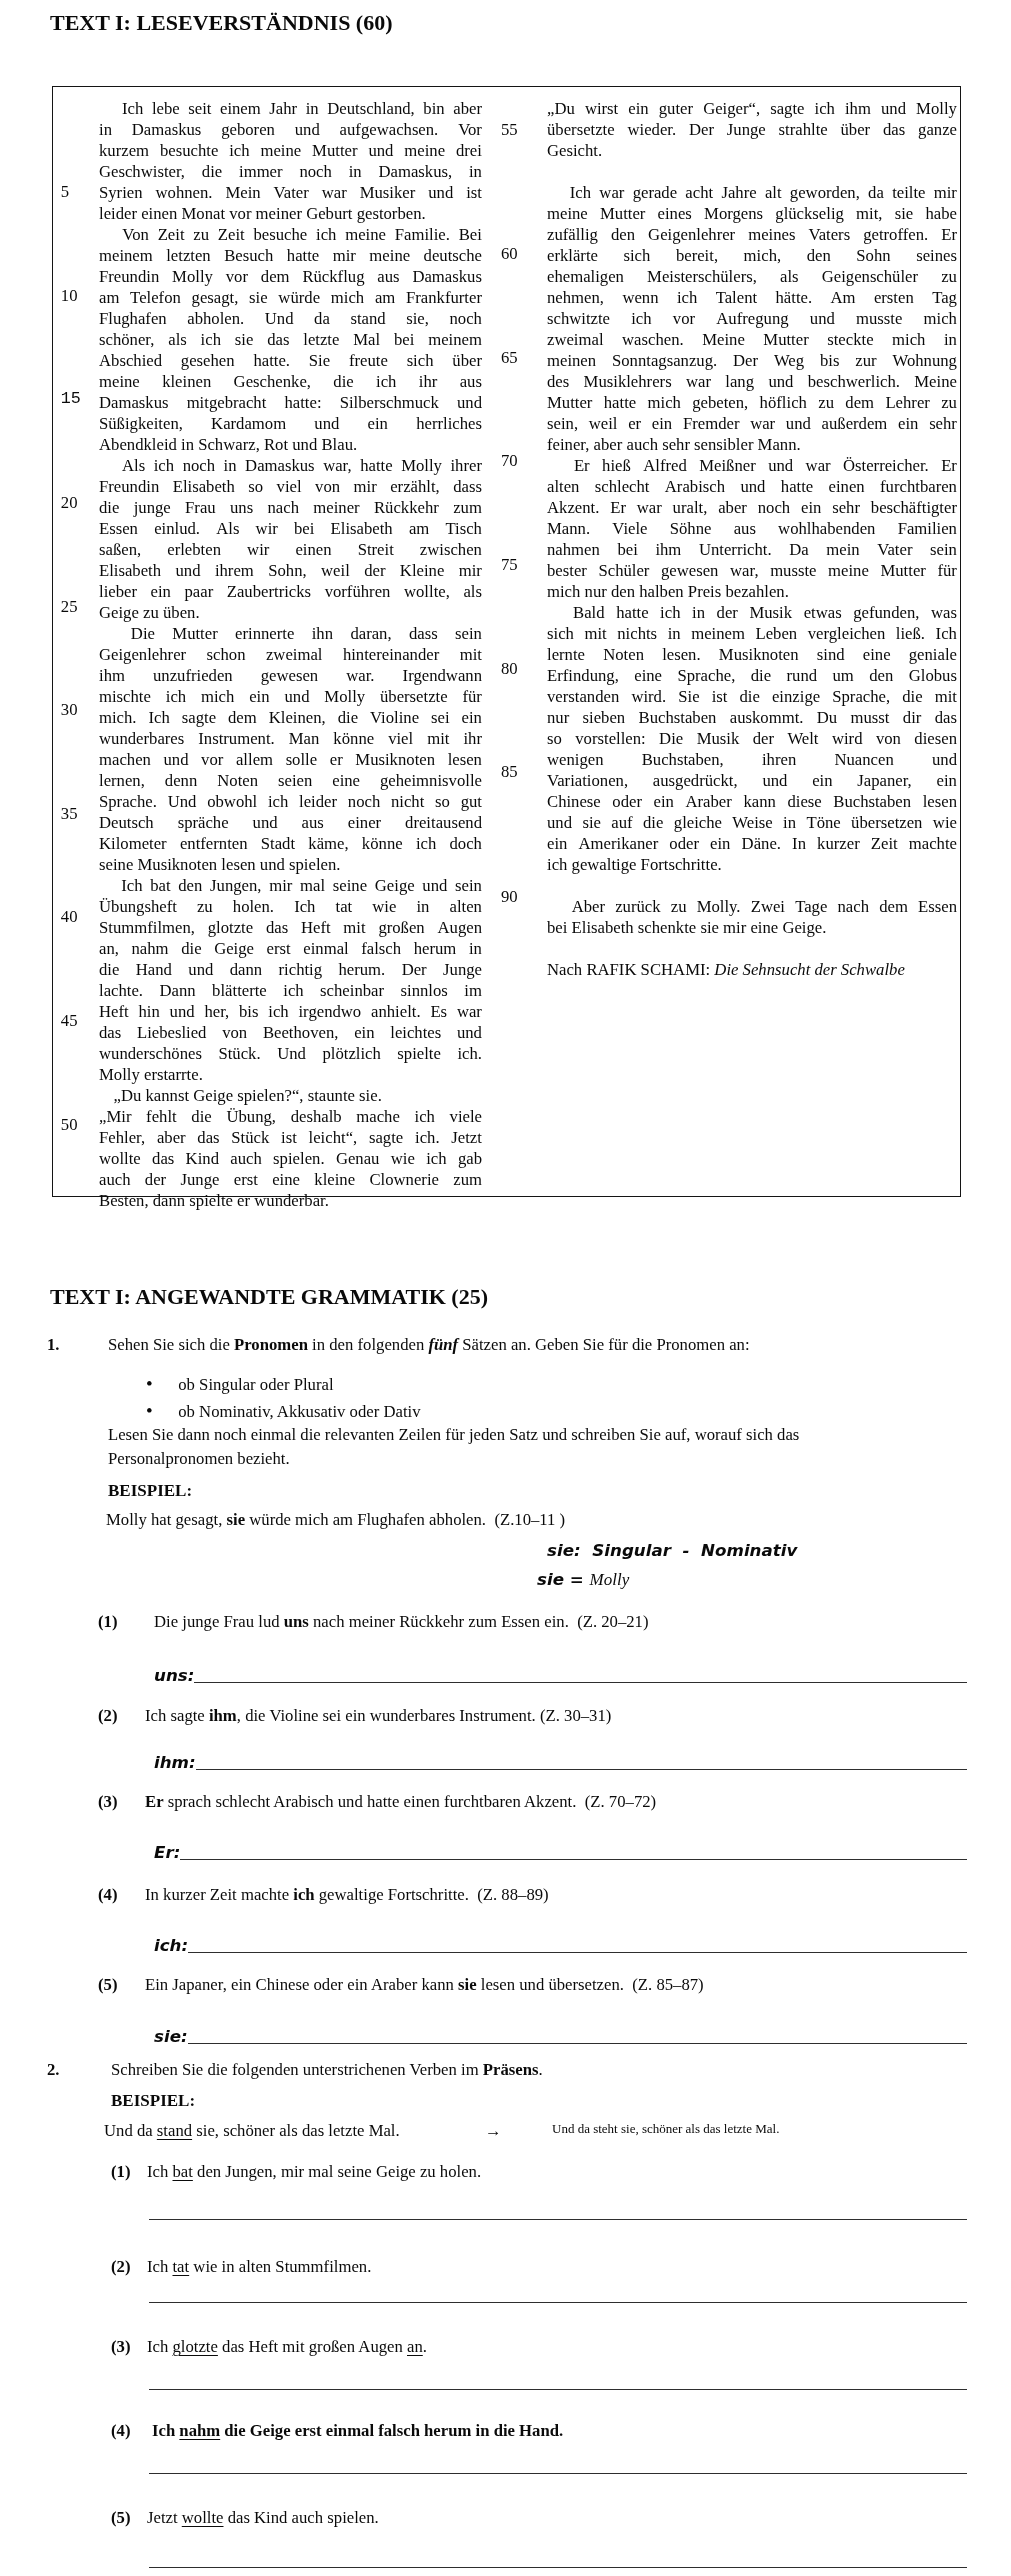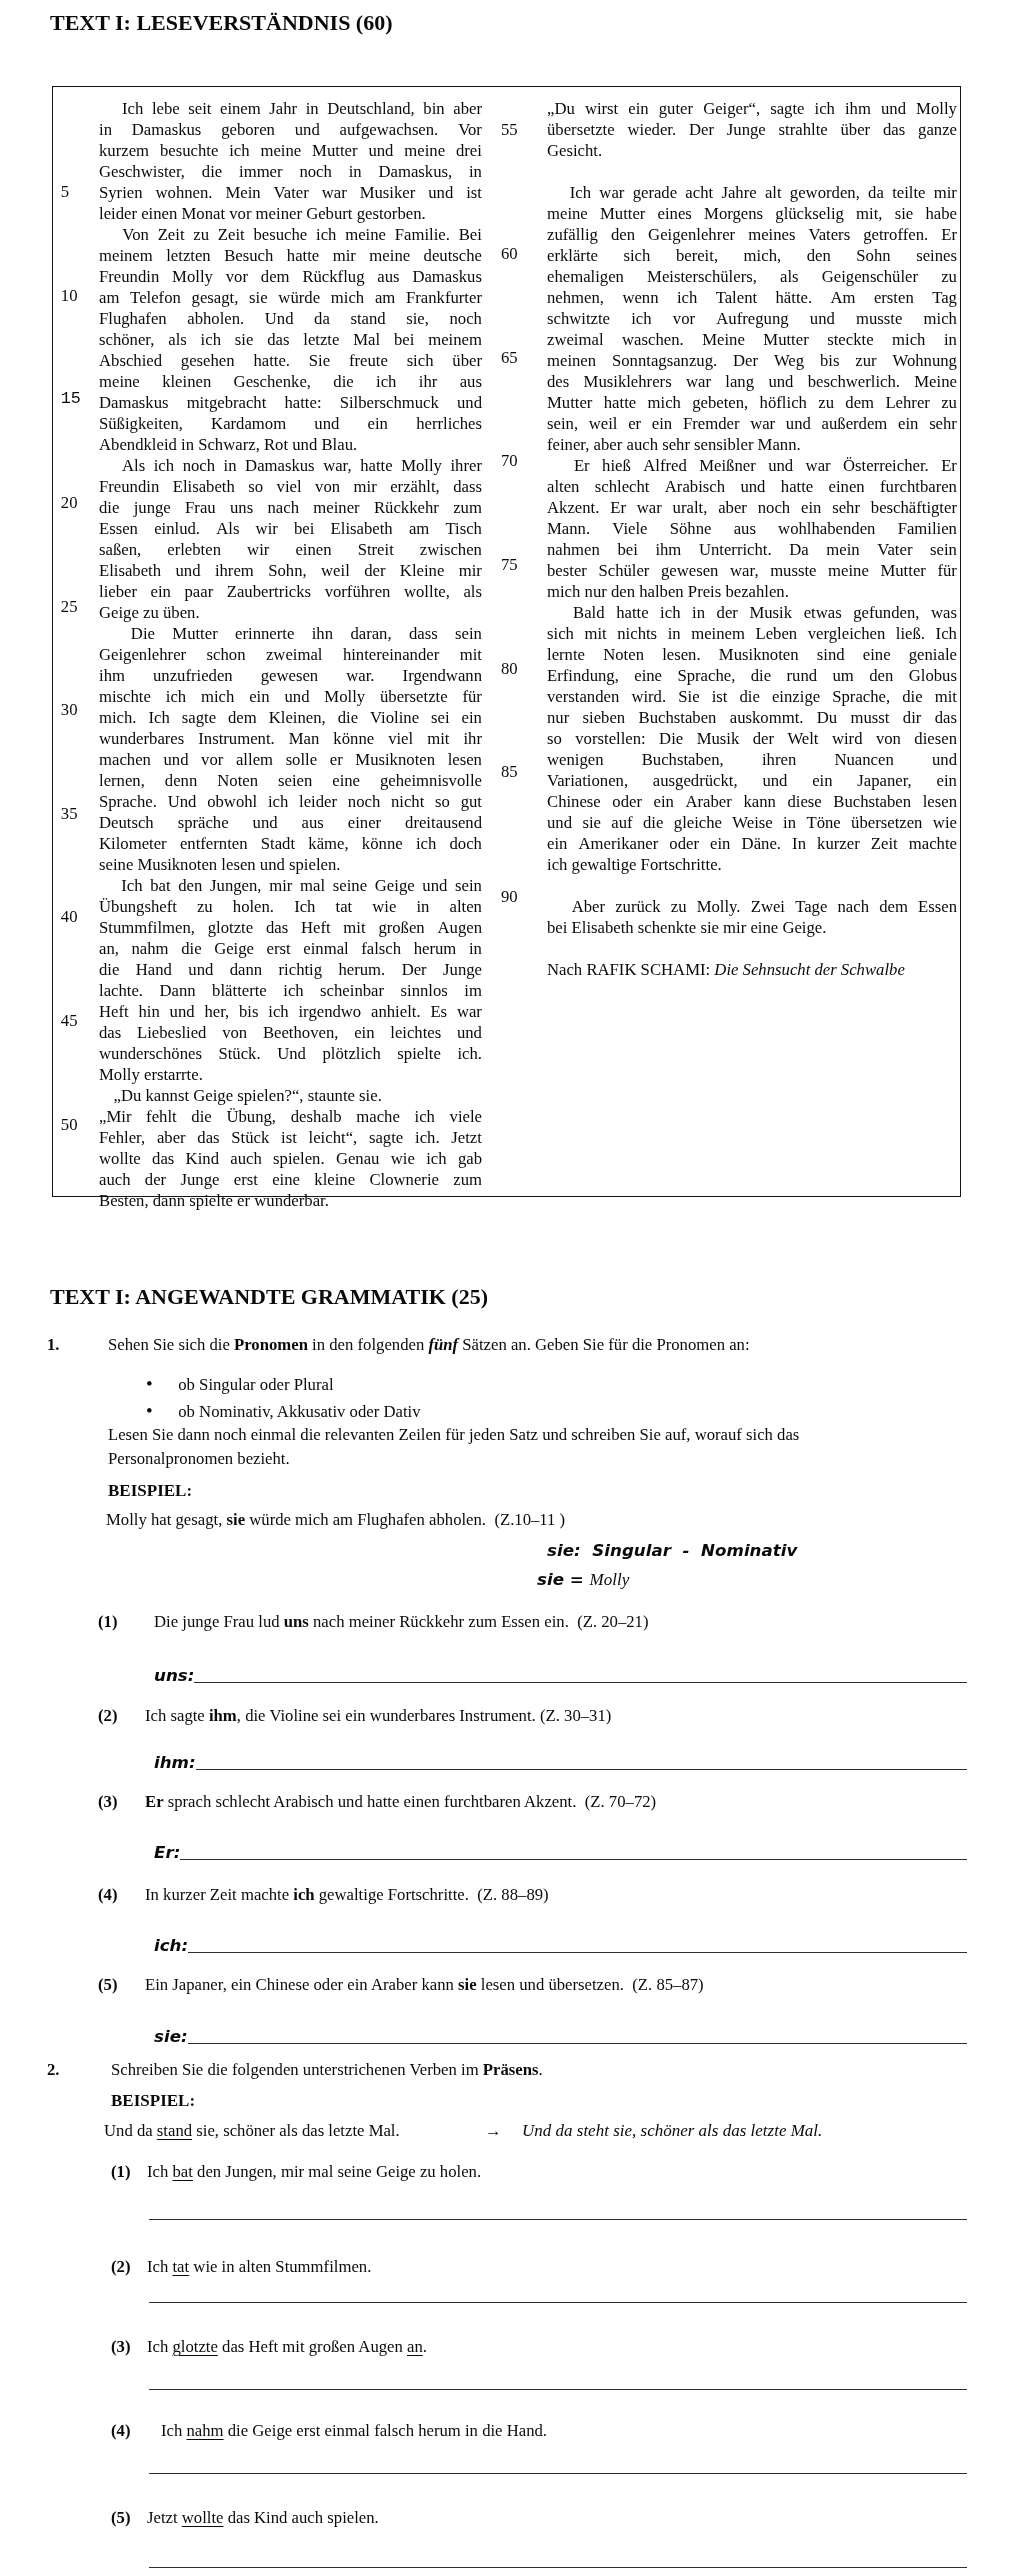--- a/index.html
+++ b/index.html
@@ -28,21 +28,21 @@
   .hand2{position:absolute;left:537px;font-size:16.7px;white-space:pre;}
   .serifit{font-family:"Liberation Serif",serif;font-style:italic;font-weight:400;font-size:17px;}
   .inum{position:absolute;font-size:16.7px;font-weight:700;white-space:pre;}
   .itext{position:absolute;font-size:16.7px;white-space:pre;}
   .ansline{position:absolute;left:154px;width:813px;height:27px;display:flex;align-items:flex-end;}
   .ansline .hand{font-size:16.7px;line-height:22px;white-space:pre;}
   .ansline .rule{flex:1;border-bottom:1.7px solid #2e2e2e;height:0;margin-bottom:3.3px;}
   .rule2{position:absolute;left:149px;width:818px;border-top:1.7px solid #2e2e2e;height:0;}
   .ex2src{position:absolute;left:104px;font-size:16.7px;white-space:pre;}
   .ex2arrow{position:absolute;left:485px;font-size:16.7px;}
-  .ex2ans{position:absolute;left:522px;font-size:17px;font-style:italic;white-space:pre;}
+  .ex2ans{position:absolute;left:552px;font-size:13px;white-space:pre;}
   u{text-decoration:underline;text-underline-offset:2.8px;}
 </style>
 </head>
 <body>
 
 <div class="page">
 
   <h1 class="t1">TEXT I: LESEVERSTÄNDNIS (60)</h1>
 
   <div class="textbox">
@@ -224,21 +224,21 @@
       <div class="inum" style="top: 2162px; left: 111px;">(1)</div>
       <div class="itext" style="top: 2162px; left: 147px;">Ich <u>bat</u> den Jungen, mir mal seine Geige zu holen.</div>
       <div class="rule2" style="top: 2219px;"></div>
       <div class="inum" style="top: 2257px; left: 111px;">(2)</div>
       <div class="itext" style="top: 2257px; left: 147px;">Ich <u>tat</u> wie in alten Stummfilmen.</div>
       <div class="rule2" style="top: 2302px;"></div>
       <div class="inum" style="top: 2337px; left: 111px;">(3)</div>
       <div class="itext" style="top: 2337px; left: 147px;">Ich <u>glotzte</u> das Heft mit großen Augen <u>an</u>.</div>
       <div class="rule2" style="top: 2389px;"></div>
       <div class="inum" style="top: 2421px; left: 111px;">(4)</div>
-      <div class="itext" style="top: 2421px; left: 161px;">Ich <u>nahm</u> die Geige erst einmal falsch herum in die Hand.</div>
+      <div class="itext" style="top: 2421px; left: 152px; font-weight: bold;">Ich <u>nahm</u> die Geige erst einmal falsch herum in die Hand.</div>
       <div class="rule2" style="top: 2473px;"></div>
       <div class="inum" style="top: 2508px; left: 111px;">(5)</div>
       <div class="itext" style="top: 2508px; left: 147px;">Jetzt <u>wollte</u> das Kind auch spielen.</div>
       <div class="rule2" style="top: 2567px;"></div>
     </div>
 
 </div>
 
 
 </body></html>

